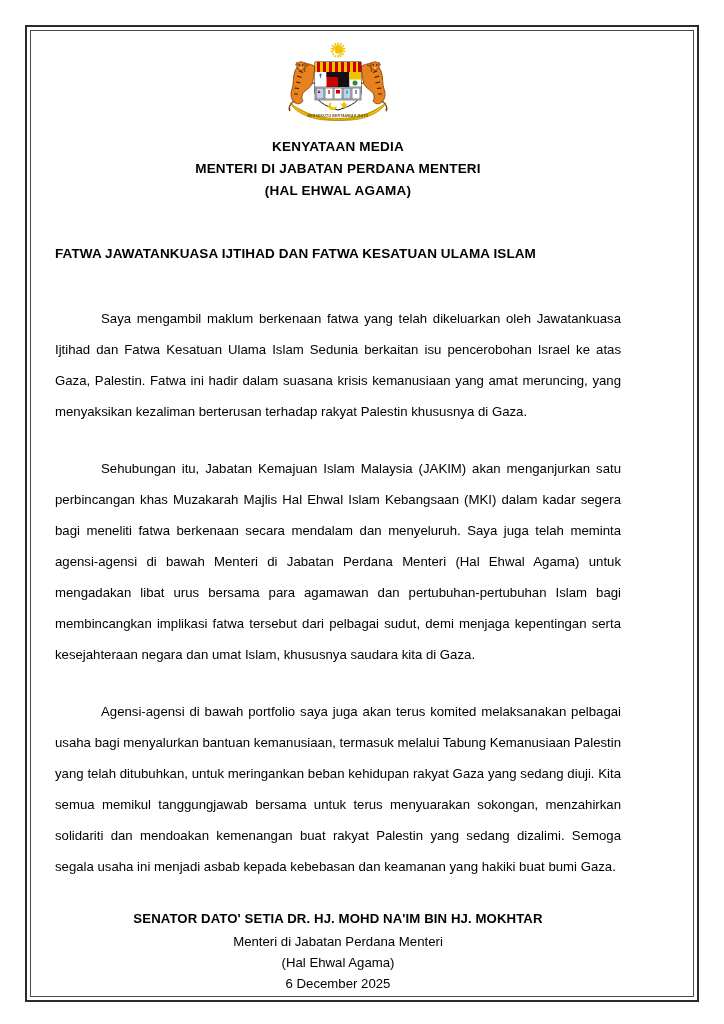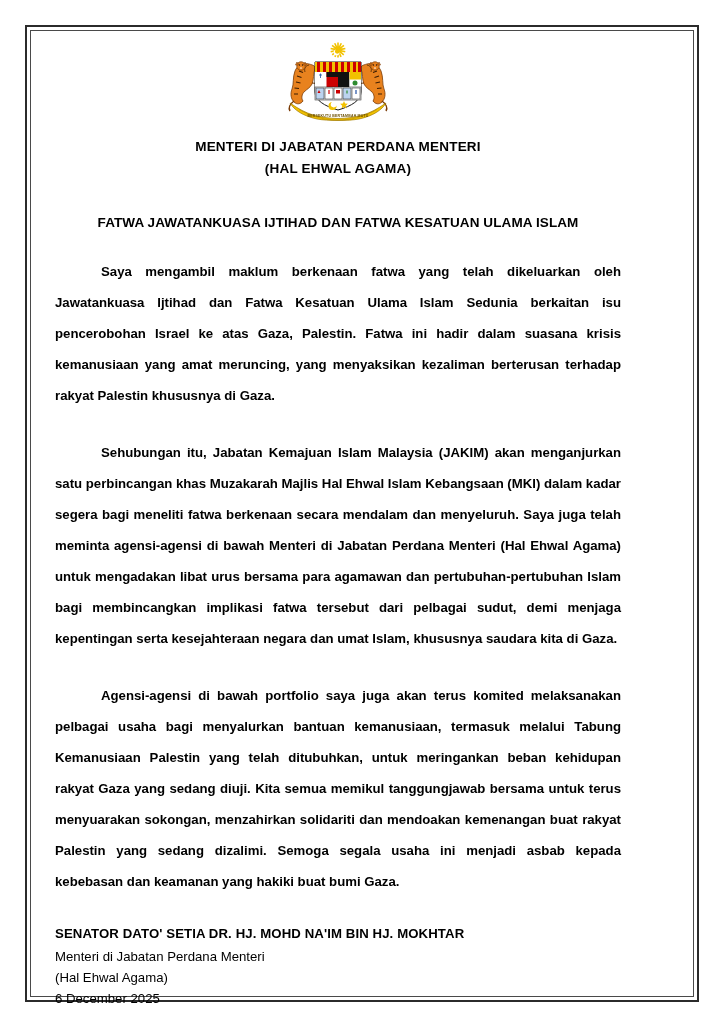--- a/index.html
+++ b/index.html
@@ -71,49 +71,48 @@
     font-weight: bold;
     font-size: 13.5px;
     letter-spacing: 0.2px;
     line-height: 22px;
   }
   .kop .l1 { }
   .kop .l2 { }
   .kop .l3 { }
 
   .doc-title {
-    text-align: center;
     font-weight: bold;
     font-size: 13.5px;
     line-height: 26px;
-    margin-top: 30px;
+    margin-top: 39px;
     letter-spacing: 0.1px;
   }
 
   
   .body-block {
-    margin-top: 20px;
-    font-weight: bold;
+    margin-top: 36px;
   }
   .para {
     text-align: justify;
     text-justify: inter-word;
     font-size: 13.2px;
     line-height: 31px;
     text-indent: 46px;
     margin: 0 0 26px 0;
     -webkit-hyphens: none;
     hyphens: none;
   }
 
   
   .sign-block {
     margin-top: 11px;
     font-size: 13.2px;
     line-height: 21px;
+    text-align: center;
   }
   .sign-name {
     font-weight: bold;
     font-size: 13.2px;
     letter-spacing: 0.1px;
     margin-bottom: 2px;
   }
   .sign-line { }
 </style>
 </head>
@@ -230,20 +229,21 @@
         <g>
           <path d="M22 126 C56 150 80 156 118 157 C156 156 180 150 214 126
                    C206 140 188 152 160 158 C140 162 96 162 76 158 C48 152 30 140 22 126 Z" fill="#f2c200" stroke="#a07a00" stroke-width="1.4"></path>
           <path d="M40 139 C70 156 96 160 118 160 C140 160 166 156 196 139" fill="none" stroke="#a07a00" stroke-width="0.9"></path>
           <text x="118" y="153" text-anchor="middle" font-family="Liberation Sans, sans-serif" font-size="7" font-weight="bold" fill="#6b4f00" letter-spacing="0.4">BERSEKUTU BERTAMBAH MUTU</text>
         </g>
       </svg>
     </div>
 
     <div class="kop">
+      <div class="l1">KENYATAAN MEDIA</div>
       <div class="l2">MENTERI DI JABATAN PERDANA MENTERI</div>
       <div class="l3">(HAL EHWAL AGAMA)</div>
     </div>
 
     <div class="doc-title">
       <div>FATWA JAWATANKUASA IJTIHAD DAN FATWA KESATUAN ULAMA ISLAM</div>
     </div>
 
     <div class="body-block">
       <p class="para">Saya mengambil maklum berkenaan fatwa yang telah dikeluarkan oleh Jawatankuasa Ijtihad dan Fatwa Kesatuan Ulama Islam Sedunia berkaitan isu pencerobohan Israel ke atas Gaza, Palestin. Fatwa ini hadir dalam suasana krisis kemanusiaan yang amat meruncing, yang menyaksikan kezaliman berterusan terhadap rakyat Palestin khususnya di Gaza.</p>

